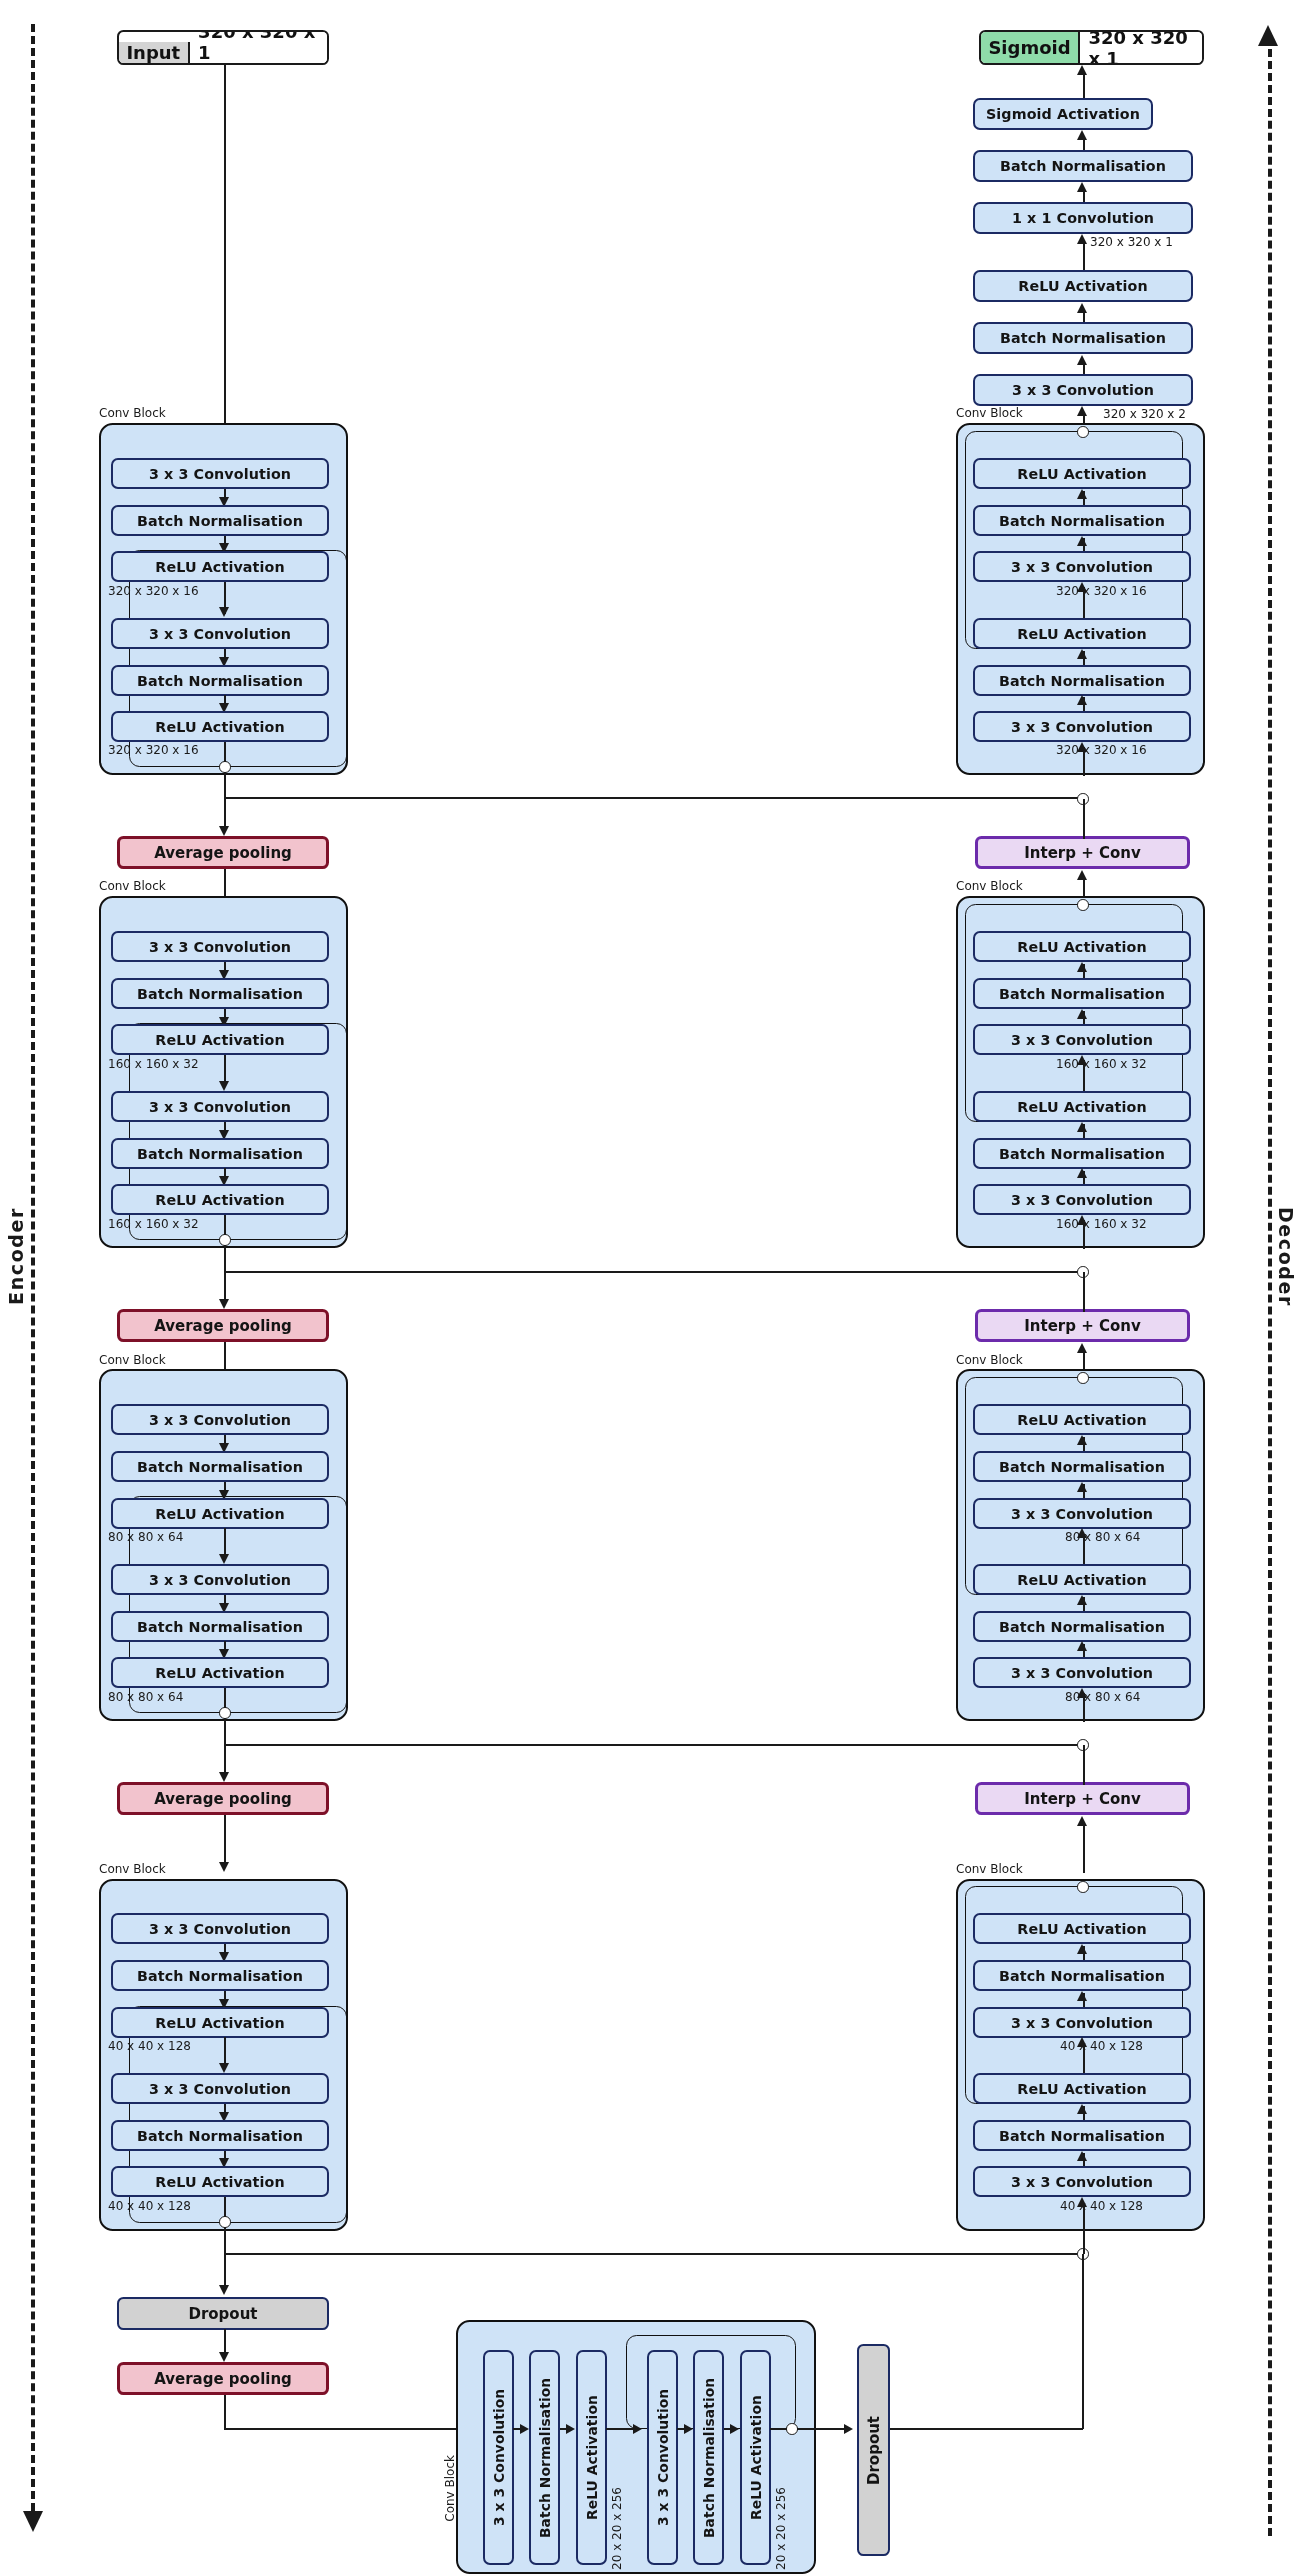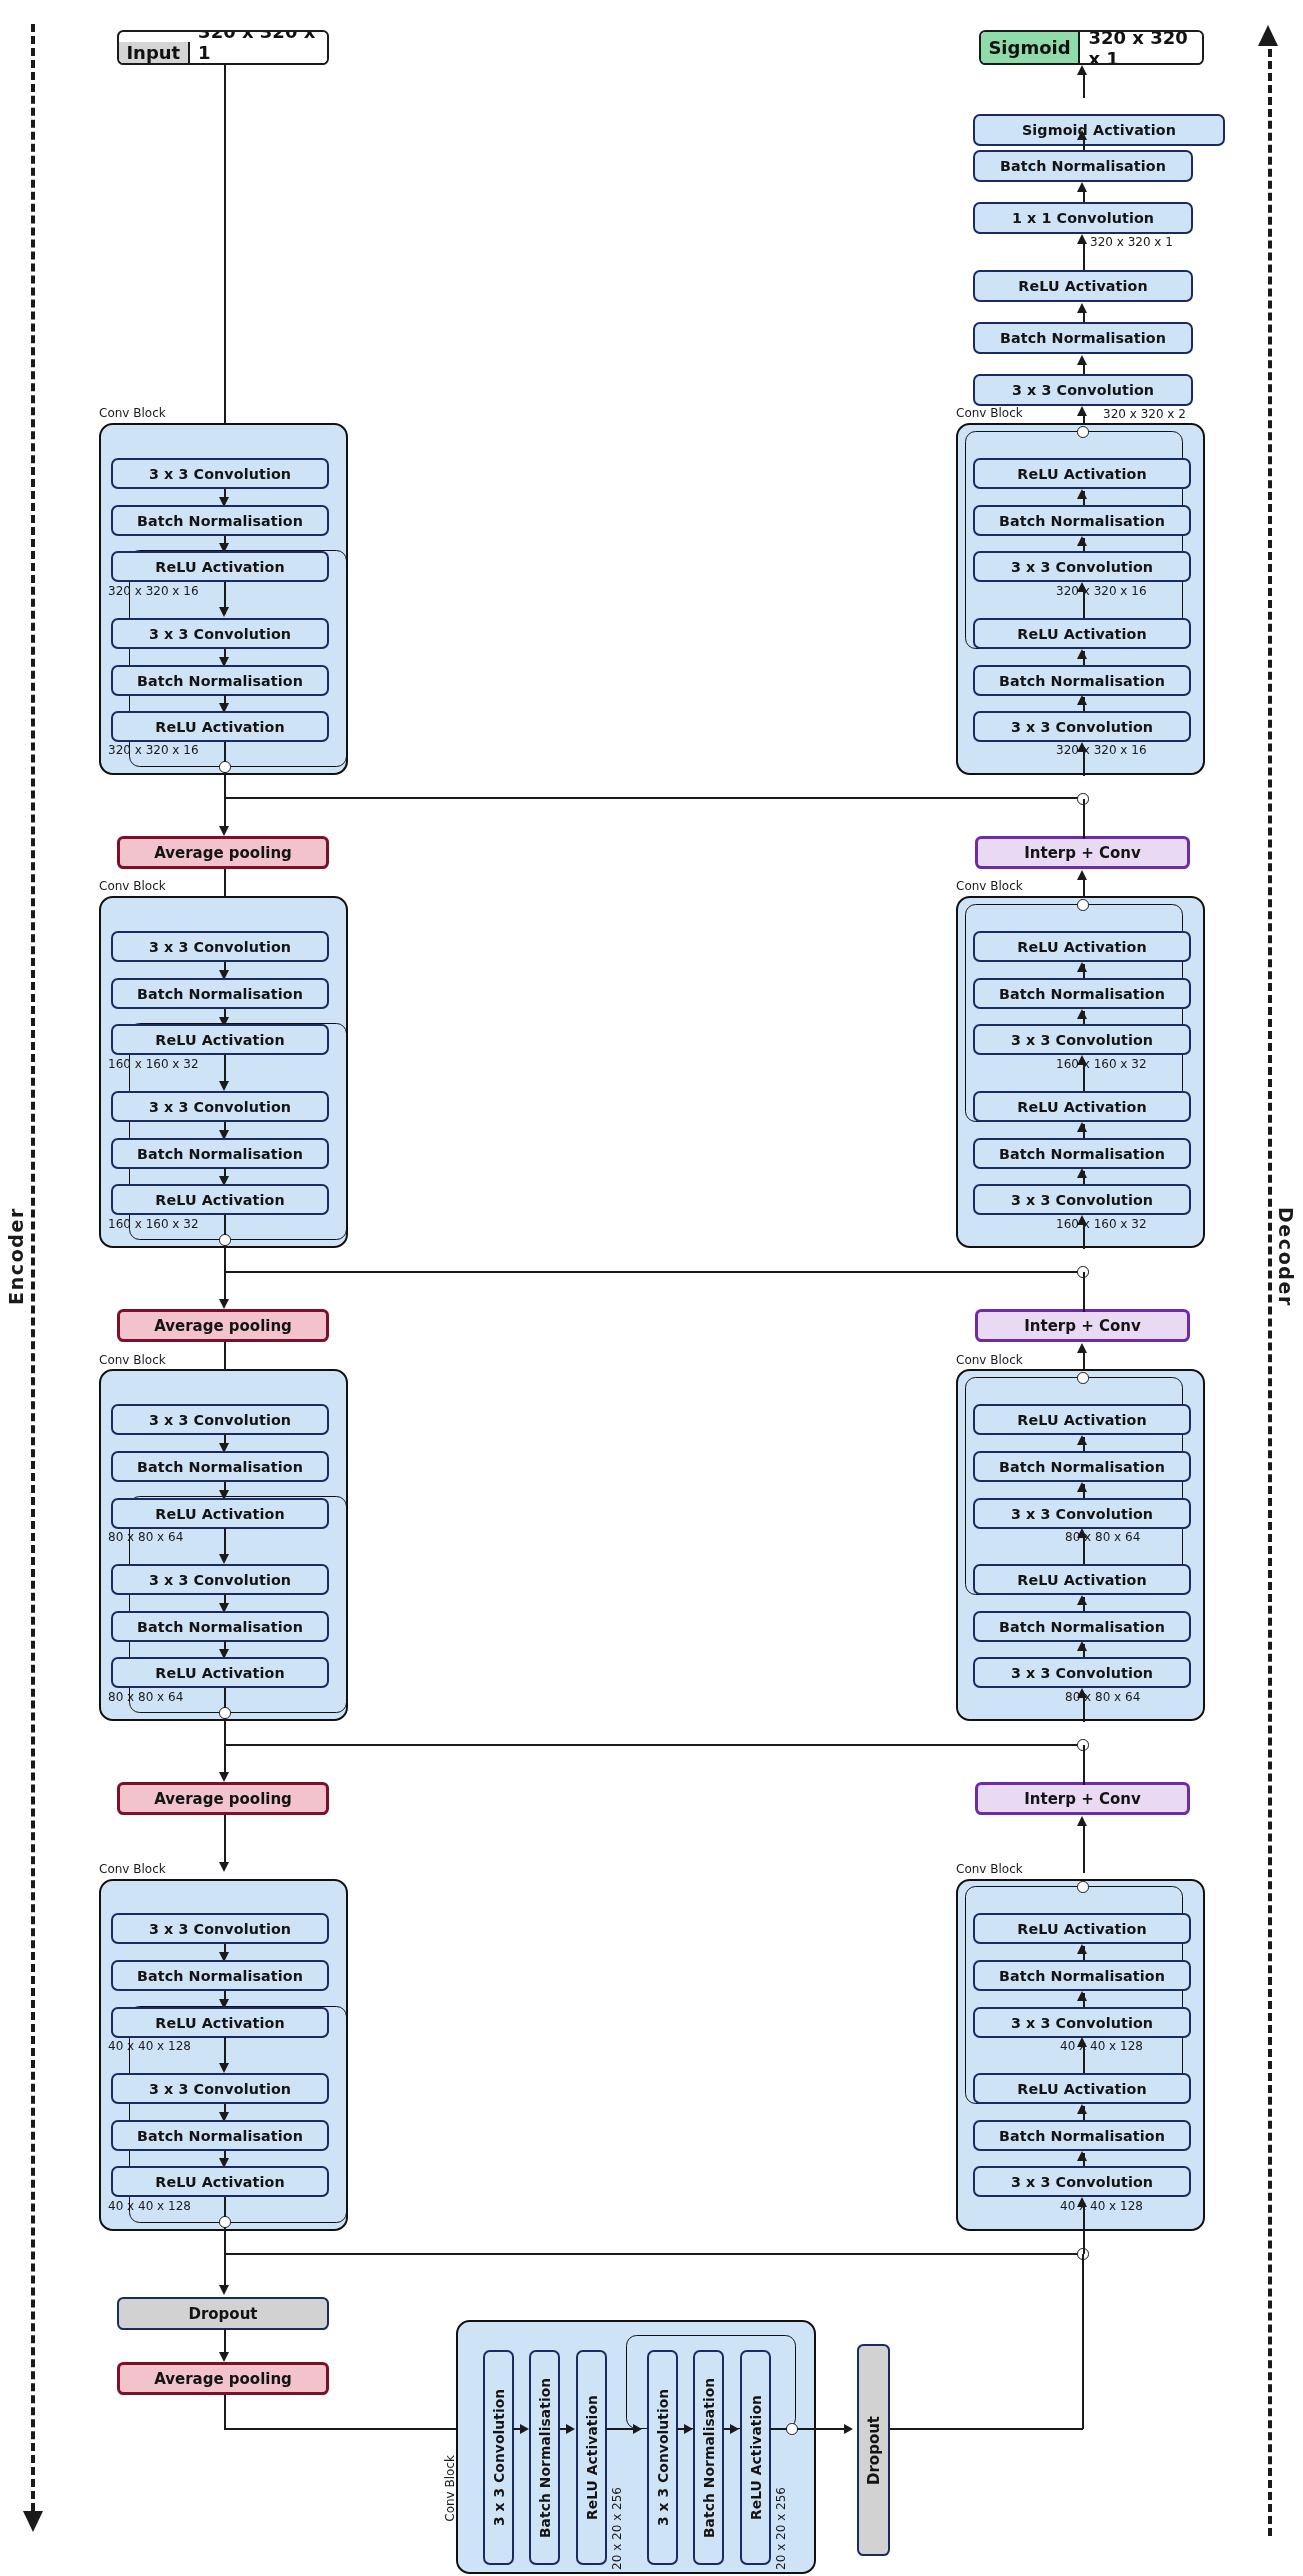--- a/index.html
+++ b/index.html
@@ -82,21 +82,21 @@
   <div class="vline" style="left:224px;top:65px;height:373px;"></div>
   <div class="arrow-down" style="left:219px;top:431px;"></div>
 
   <div class="io-box" style="left:979px;top:30px;width:225px;height:35px;">
     <div class="io-tag output">Sigmoid</div>
     <div class="io-dim">320 x 320 x 1</div>
   </div>
   <div class="vline" style="left:1083px;top:74px;height:24px;"></div>
   <div class="arrow-up" style="left:1077px;top:65px;"></div>
 
-  <div class="layer" style="left:973px;top:114px;width:252px;height:32px;">Sigmoid Activation</div>
+  <div class="layer" style="left:973px;top:98px;width:180px;height:32px;">Sigmoid Activation</div>
   <div class="vline" style="left:1083px;top:139px;height:13.2px;"></div>
   <div class="arrow-up" style="left:1077px;top:130px;"></div>
 
   <div class="layer" style="left:973px;top:150px;width:220px;height:32px;">Batch Normalisation</div>
   <div class="vline" style="left:1083px;top:191px;height:13.2px;"></div>
   <div class="arrow-up" style="left:1077px;top:182px;"></div>
 
   <div class="layer" style="left:973px;top:202px;width:220px;height:32px;">1 x 1 Convolution</div>
   <div class="dim-label" style="left:1090px;top:235px;">320 x 320 x 1</div>
   <div class="vline" style="left:1083px;top:242px;height:29px;"></div>

